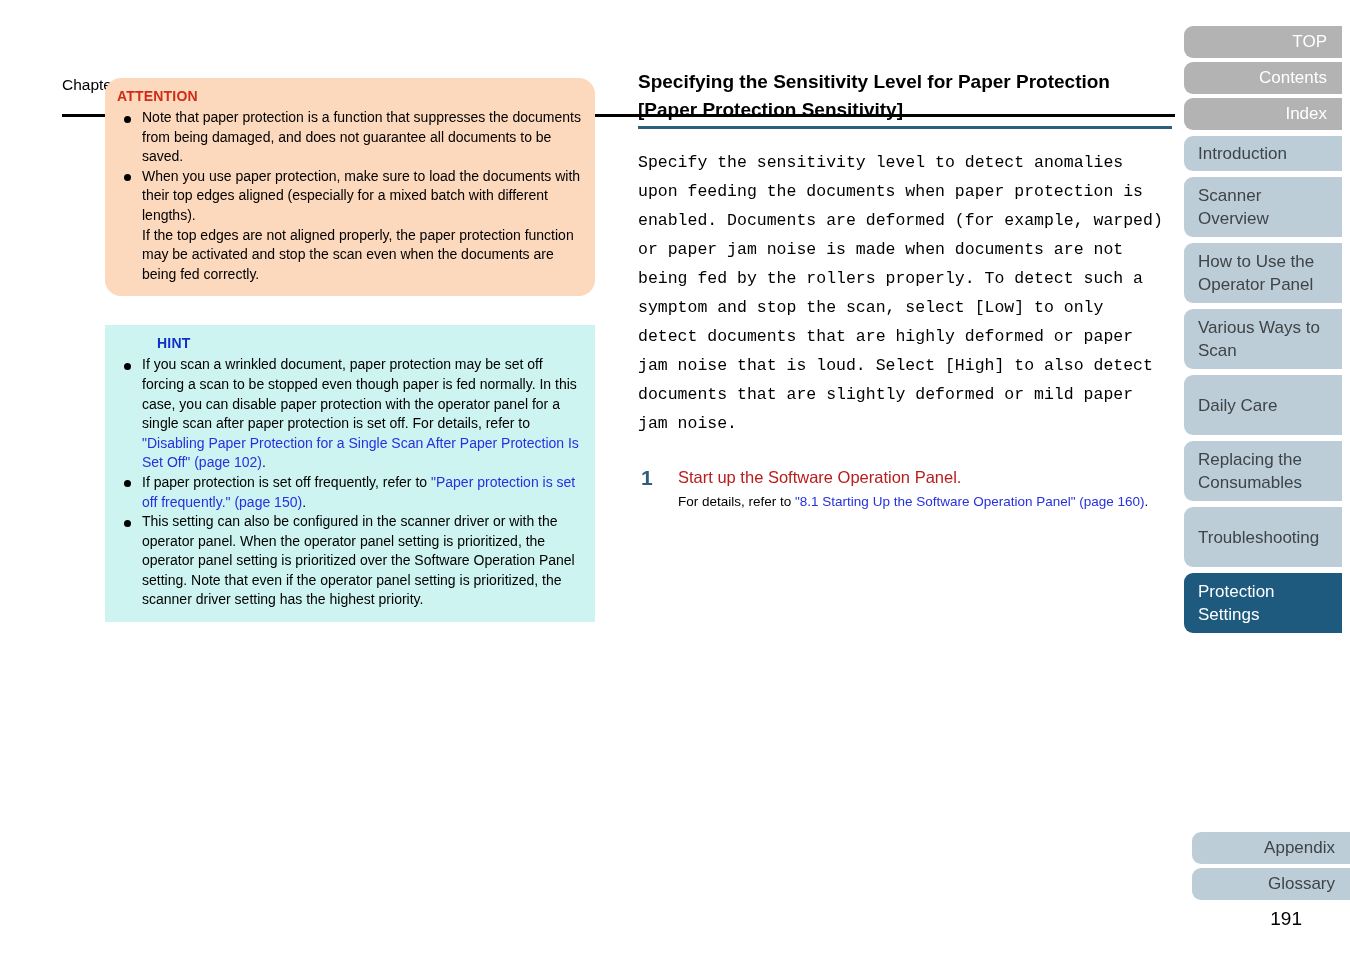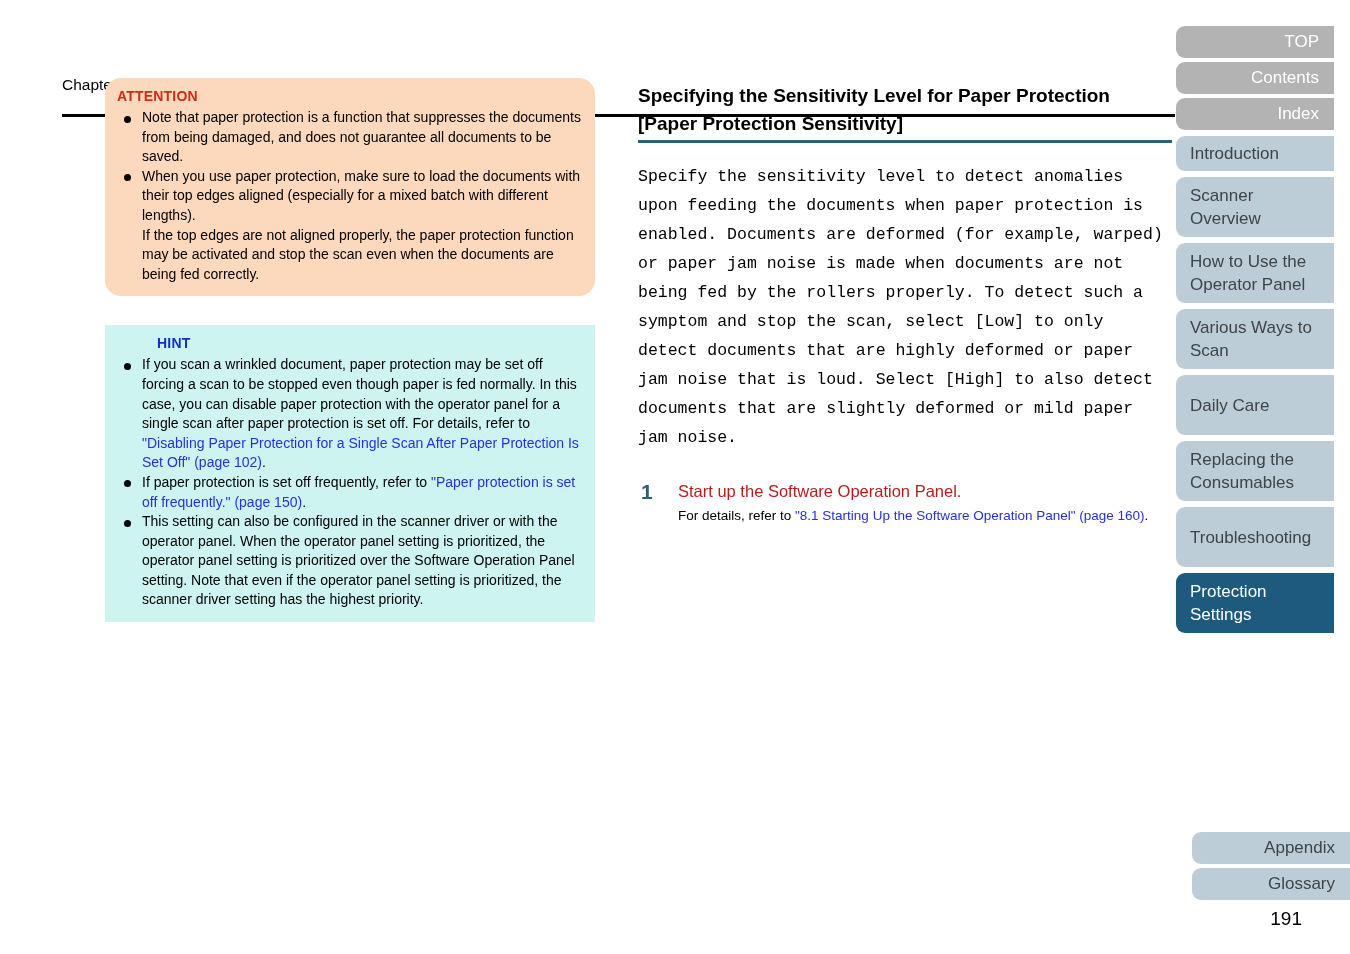--- a/index.html
+++ b/index.html
@@ -94,21 +94,21 @@
   }
   a.doclink, .doclink {
     color: #2530e0;
     text-decoration: none;
   }
 
   
   #main-column {
     position: absolute;
     left: 638px;
-    top: 82px;
+    top: 68px;
     width: 534px;
   }
   #section-heading {
     font-size: 19px;
     font-weight: bold;
     line-height: 27.5px;
     color: #000;
     padding-bottom: 3px;
     border-bottom: 3px solid #2d5f7c;
   }
@@ -143,21 +143,21 @@
   .step-detail {
     font-size: 13.5px;
     line-height: 19px;
     color: #000;
     margin-top: 2px;
   }
 
   
   #side-nav {
     position: absolute;
-    right: 16px;
+    right: 8px;
     top: 26px;
     width: 158px;
   }
   .nav-tab {
     box-sizing: border-box;
     width: 158px;
     border-radius: 9px 0 0 9px;
     padding: 4px 12px 5px 14px;
     margin-bottom: 4px;
     font-size: 17px;

